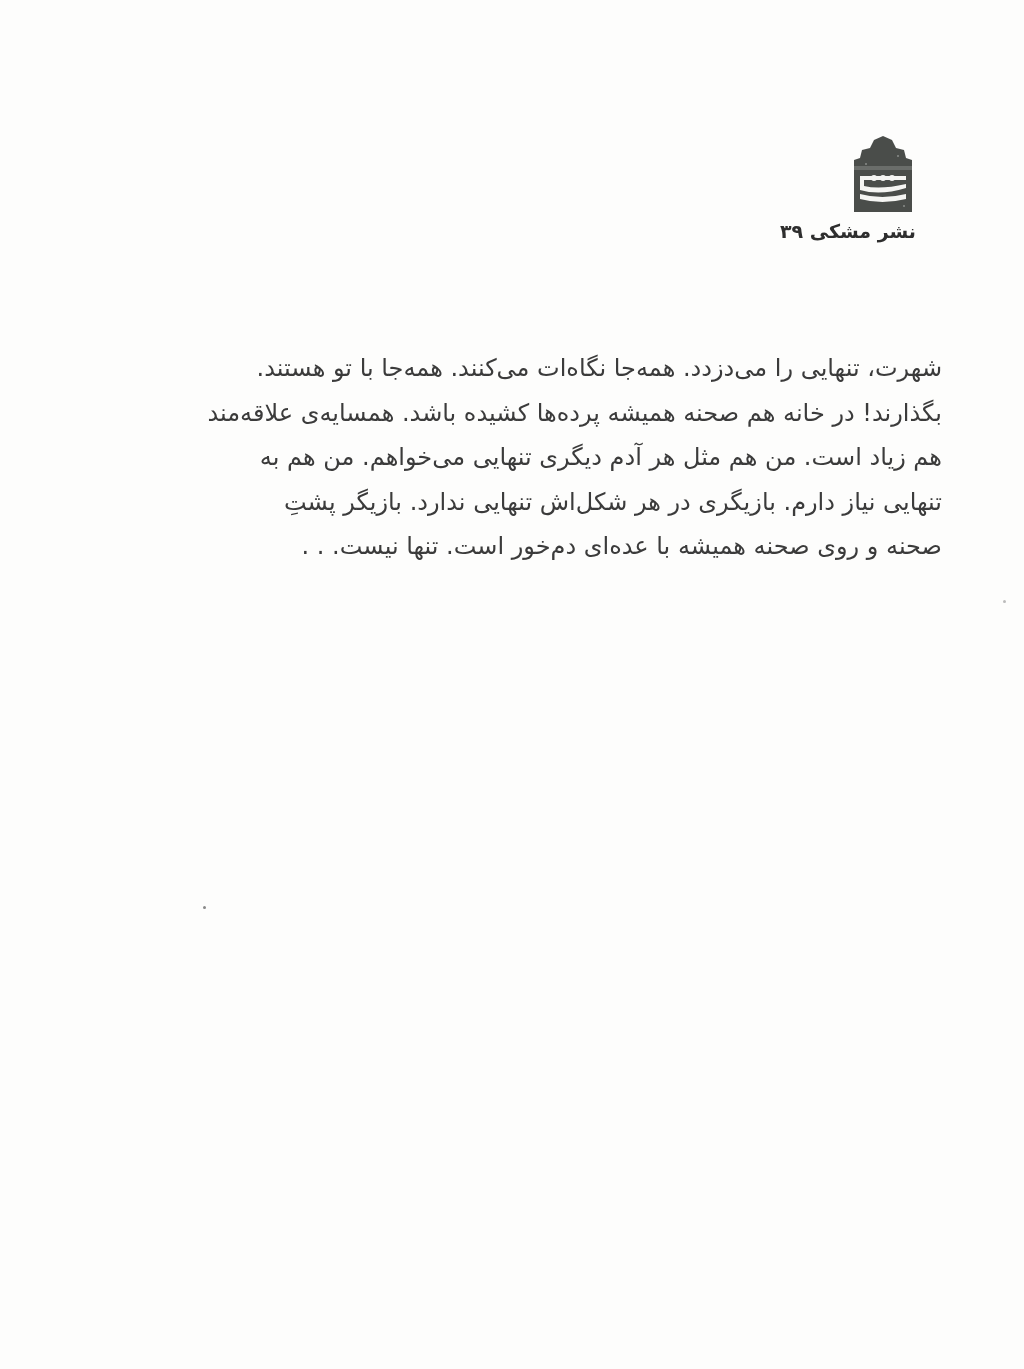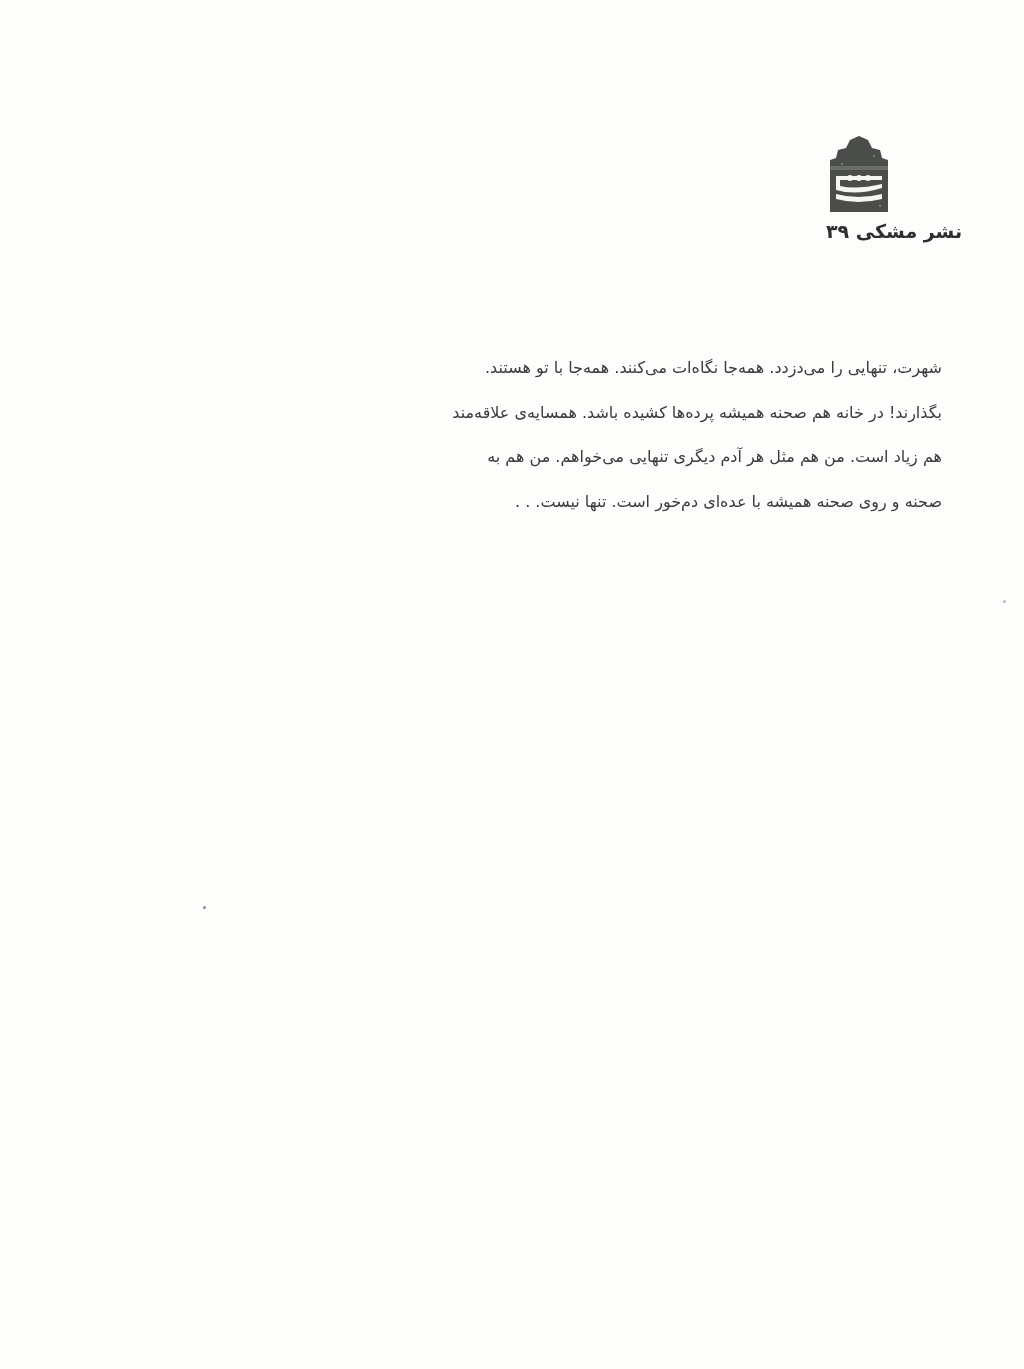--- a/index.html
+++ b/index.html
@@ -8,40 +8,40 @@
       background: #fdfdfc;
       position: relative;
       overflow: hidden;
       font-family: "DejaVu Sans", sans-serif;
       color: #3a3a3a;
     }
     .logo-block {
       position: absolute;
       left: 826px; top: 134px;
       width: 90px;
-      display: flex; flex-direction: column; align-items: flex-start;
+      display: flex; flex-direction: column; align-items: flex-end;
     }
     .logo-emblem { width: 66px; height: 80px; }
     .logo-caption {
       margin-top: 6px;
       font-size: 19px; font-weight: bold;
       color: #2e2e2e;
       direction: rtl;
       white-space: nowrap;
     }
     .page-text {
       position: absolute;
       left: 170px; top: 346px;
       width: 772px;
       direction: rtl;
       text-align: justify;
       text-align-last: right;
     }
     .para {
-      font-size: 16px;
+      font-size: 24px;
       line-height: 44.5px;
       margin: 0;
       color: #3b3b3b;
     }
     .para-line { display: block; white-space: nowrap; }
     .para + .para { margin-top: 44px; }
     .speck { position: absolute; width: 3px; height: 3px; border-radius: 50%; background: #888; }
   </style>
 </head>
 <body>
@@ -60,18 +60,19 @@
     <circle cx="54" cy="72" r="1" fill="#8a8d8a"></circle>
   </svg>
   <div class="logo-caption">نشر مشکی ۳۹</div>
 </div>
 
 <div class="page-text">
   <p class="para">
     <span class="para-line">شهرت، تنهایی را می‌دزدد.  همه‌جا نگاه‌ات می‌کنند.  همه‌جا با تو هستند.</span>
     <span class="para-line">بگذارند! در خانه هم صحنه همیشه پرده‌ها کشیده باشد.  همسایه‌ی علاقه‌مند</span>
     <span class="para-line">هم زیاد است.  من هم مثل هر آدم دیگری تنهایی می‌خواهم.  من هم به</span>
+    <span class="para-line">تنهایی نیاز دارم.  بازیگری در هر شکل‌اش تنهایی ندارد.  بازیگر  پشتِ</span>
     <span class="para-line">صحنه و روی صحنه همیشه با عده‌ای دم‌خور است.  تنها نیست. . .</span>
   </p>
 </div>
 
 <span class="speck" style="left:203px;top:906px;"></span>
 <span class="speck" style="left:1003px;top:600px;background:#bbb;"></span>
 
 </body></html>

